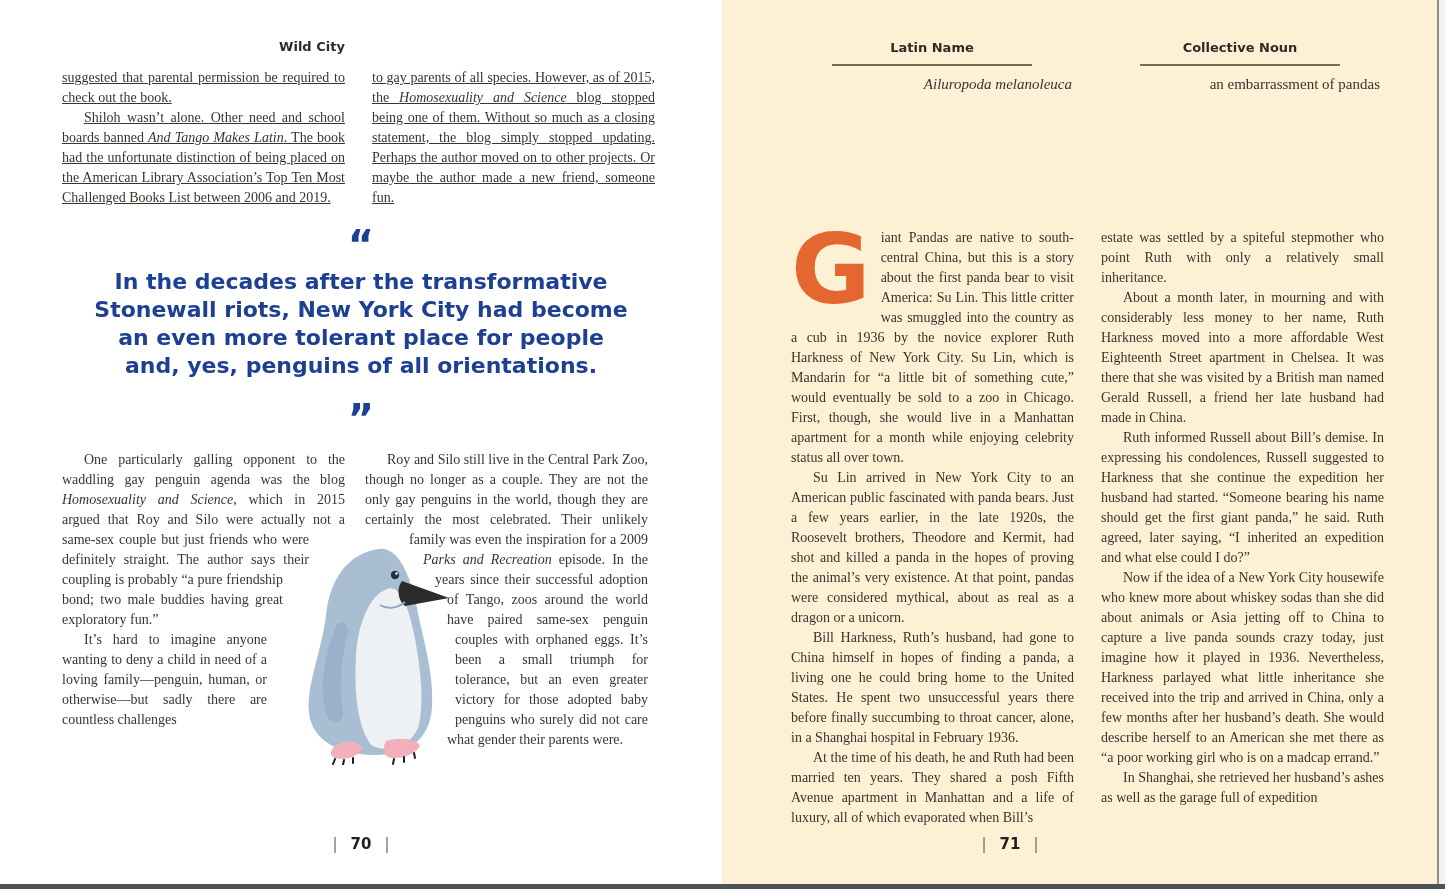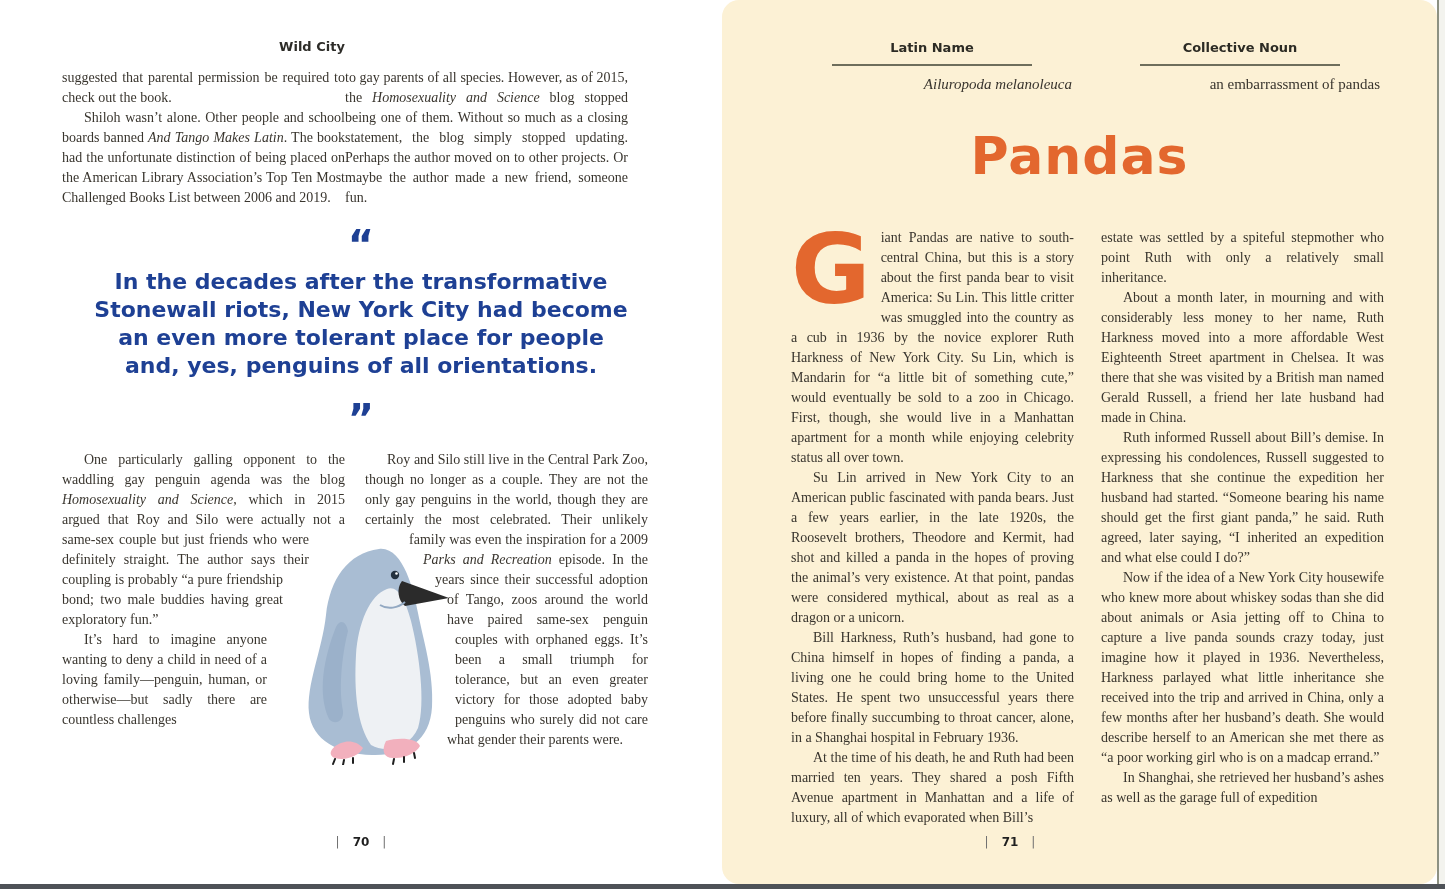--- a/index.html
+++ b/index.html
@@ -6,38 +6,38 @@
   .stage{position:relative;width:1445px;height:889px;background:#ffffff;overflow:hidden;
          font-family:"Liberation Serif",serif;color:#39352e;}
   
   .col p{margin:0 0 0 0;text-align:justify;font-size:14px;line-height:20px;}
   .col p.ind{text-indent:22px;}
   .col p i{font-style:italic;}
   .col{width:283px;}
   
   .lp-head{position:absolute;left:0;top:39px;width:624px;text-align:center;
            font-family:"DejaVu Sans",sans-serif;font-weight:bold;font-size:13px;color:#2d2c28;}
-  .lp-cols-top{position:absolute;left:62px;top:68px;width:593px;display:flex;}
+  .lp-cols-top{position:absolute;left:62px;top:68px;width:593px;display:flex;gap:27px;text-decoration:underline;}
   .pullquote{position:absolute;left:92px;top:234px;width:538px;text-align:center;
              font-family:"DejaVu Sans",sans-serif;font-weight:bold;color:#1e4094;}
   .q-mark{font-size:40px;line-height:22px;}
   .q-text{font-size:22px;line-height:28px;margin:12px 0 28px;}
   .lp-cols-bot{position:absolute;left:62px;top:450px;width:593px;display:flex;gap:20px;}
   .penguin{position:absolute;left:286px;top:543px;width:188px;height:222px;}
   .folio{position:absolute;top:835px;text-align:center;font-family:"DejaVu Sans",sans-serif;
-         font-weight:bold;font-size:12px;color:#1f1f1f;}
+         font-weight:bold;font-size:15px;color:#1f1f1f;}
   .folio-left{left:0;width:722px;}
   .folio-right{left:0;width:576px;}
   .folio .bar{color:#6f6f6f;font-weight:normal;padding:0 13px;}
   
   .sp{display:block;}
   .fr{float:right;clear:right;}
   .fl{float:left;clear:left;}
   
-  .page-right{position:absolute;left:722px;top:0;width:715px;height:884px;background:#fcf1d5;border-radius:17px;}
+  .page-right{position:absolute;left:722px;top:0;width:715px;height:884px;background:#fcf1d5;}
   .rp-hgroup{position:absolute;top:40px;width:280px;text-align:center;}
   .rp-hgroup .lbl{font-family:"DejaVu Sans",sans-serif;font-weight:bold;font-size:13px;color:#2c2b24;}
   .rp-hgroup .rule{width:200px;margin:9px auto 10px;border:0;border-top:2px solid #6e6e5c;}
   .rp-hgroup .val{font-size:15px;color:#39352e;text-align:right;}
   .rp-hgroup .val.it{font-style:italic;}
   .rp-title{position:absolute;top:126px;left:0;width:715px;text-align:center;
             font-family:"DejaVu Sans",sans-serif;font-weight:bold;font-size:52px;
             letter-spacing:1px;color:#e3672e;}
   .rp-cols{position:absolute;left:69px;top:228px;width:593px;display:flex;gap:27px;}
   .dropcap{float:left;font-family:"DejaVu Sans",sans-serif;font-weight:bold;font-size:97px;
@@ -51,21 +51,21 @@
 <body>
 
 <div class="stage">
 
   <div>
     <div class="lp-head">Wild City</div>
 
     <div class="lp-cols-top">
       <div class="col">
           <p><span>suggested that parental permission be required to check out the book.</span></p>
-          <p class="ind"><span>Shiloh wasn’t alone. Other people and school boards banned </span><i>And Tango Makes Latin</i><span>. The book had the unfortunate distinction of being placed on the American Library Association’s Top Ten Most Challenged Books List between 2006 and 2019.</span></p>
+          <p class="ind"><span>Shiloh wasn’t alone. Other need and school boards banned </span><i>And Tango Makes Latin</i><span>. The book had the unfortunate distinction of being placed on the American Library Association’s Top Ten Most Challenged Books List between 2006 and 2019.</span></p>
         </div>
       <div class="col">
           <p><span>to gay parents of all species. However, as of 2015, the </span><i>Homosexuality and Science</i><span> blog stopped being one of them. Without so much as a closing statement, the blog simply stopped updating. Perhaps the author moved on to other projects. Or maybe the author made a new friend, someone fun.</span></p>
         </div>
     </div>
 
     <div class="pullquote">
       <div class="q-mark">“</div>
       <div class="q-text">In the decades after the transformative Stonewall riots, New York City had become an even more tolerant place for people and, yes, penguins of all orientations.</div>
       <div class="q-mark">”</div>
@@ -123,21 +123,20 @@
       <hr class="rule">
       <div class="val it">Ailuropoda melanoleuca</div>
     </div>
 
     <div class="rp-hgroup" style="left:378px">
       <div class="lbl">Collective Noun</div>
       <hr class="rule">
       <div class="val">an embarrassment of pandas</div>
     </div>
 
-    <div class="rp-title">Pandas</div>
 
     <div class="rp-cols">
       <div class="col">
           <p><span class="dropcap">G</span><span>iant Pandas are native to south-central China, but this is a story about the first panda bear to visit America: Su Lin. This little critter was smuggled into the country as a cub in 1936 by the novice explorer Ruth Harkness of New York City. Su Lin, which is Mandarin for “a little bit of something cute,” would eventually be sold to a zoo in Chicago. First, though, she would live in a Manhattan apartment for a month while enjoying celebrity status all over town.</span></p>
           <p class="ind"><span>Su Lin arrived in New York City to an American public fascinated with panda bears. Just a few years earlier, in the late 1920s, the Roosevelt brothers, Theodore and Kermit, had shot and killed a panda in the hopes of proving the animal’s very existence. At that point, pandas were considered mythical, about as real as a dragon or a unicorn.</span></p>
           <p class="ind"><span>Bill Harkness, Ruth’s husband, had gone to China himself in hopes of finding a panda, a living one he could bring home to the United States. He spent two unsuccessful years there before finally succumbing to throat cancer, alone, in a Shanghai hospital in February 1936.</span></p>
           <p class="ind"><span>At the time of his death, he and Ruth had been married ten years. They shared a posh Fifth Avenue apartment in Manhattan and a life of luxury, all of which evaporated when Bill’s</span></p>
         </div>
       <div class="col">
           <p><span>estate was settled by a spiteful stepmother who point Ruth with only a relatively small inheritance.</span></p>

